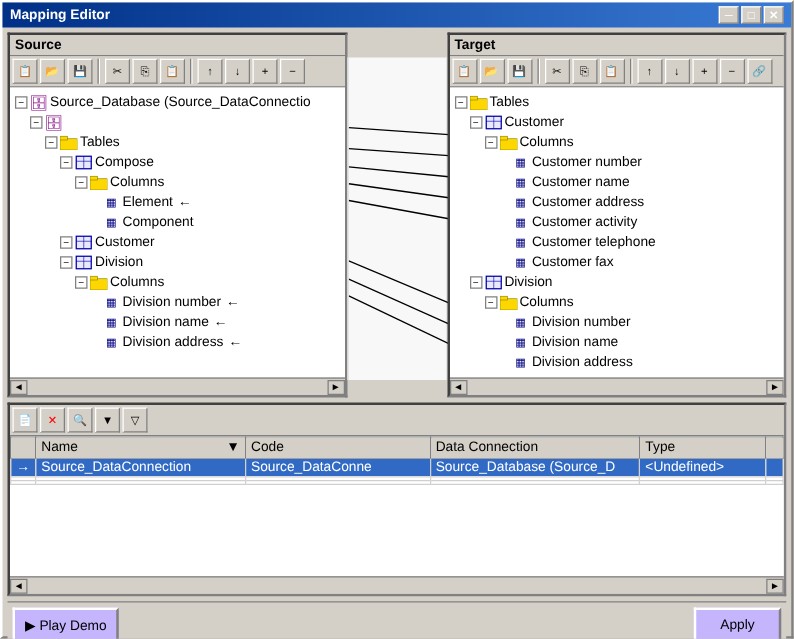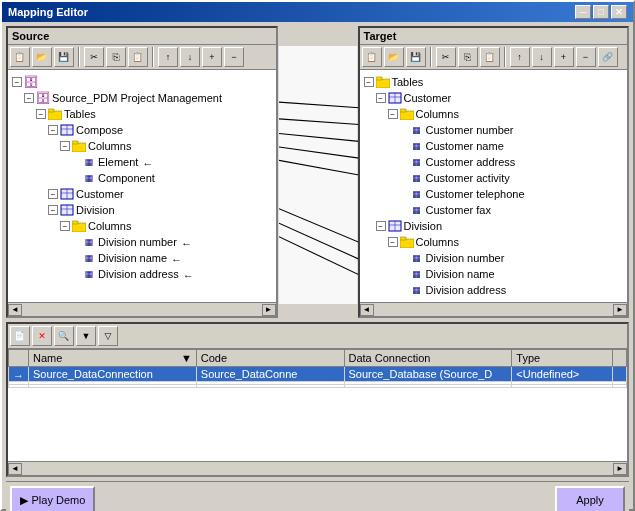--- a/index.html
+++ b/index.html
@@ -268,27 +268,27 @@
           <div class="toolbar-btn">↓</div>
           <div class="toolbar-btn">+</div>
           <div class="toolbar-btn">−</div>
         </div>
         <div class="tree-container">
 
           <div class="tree-item">
             <span class="tree-indent" style="width:0px;display:inline-block;"></span>
             <span class="expand-icon">−</span>
             <span class="tree-icon" style="color:#800080;font-size:12px;">🗄</span>
+            <span>Source_Database (Source_DataConnectio</span>
           </div>
 
           <div class="tree-item">
             <span class="tree-indent" style="width:12px;display:inline-block;"></span>
             <span class="expand-icon">−</span>
             <span class="tree-icon" style="color:#800080;font-size:12px;">🗄</span>
-            <span>Source_PDM Project Management</span>
           </div>
 
           <div class="tree-item">
             <span class="tree-indent" style="width:24px;display:inline-block;"></span>
             <span class="expand-icon">−</span>
             <span class="tree-icon">
               <svg width="14" height="12" viewBox="0 0 14 12">
                   <rect x="0" y="3" width="14" height="9" fill="#FFD700" stroke="#808000" stroke-width="0.5"></rect>
                   <rect x="0" y="1" width="6" height="3" fill="#FFD700" stroke="#808000" stroke-width="0.5"></rect>
                 </svg>

